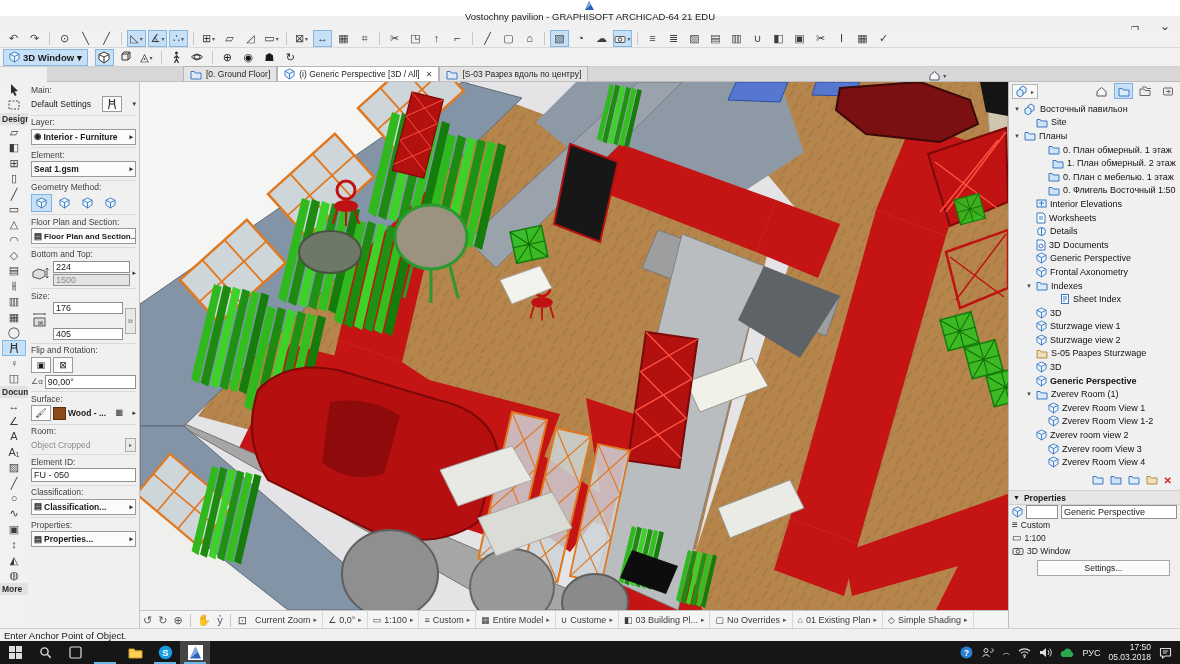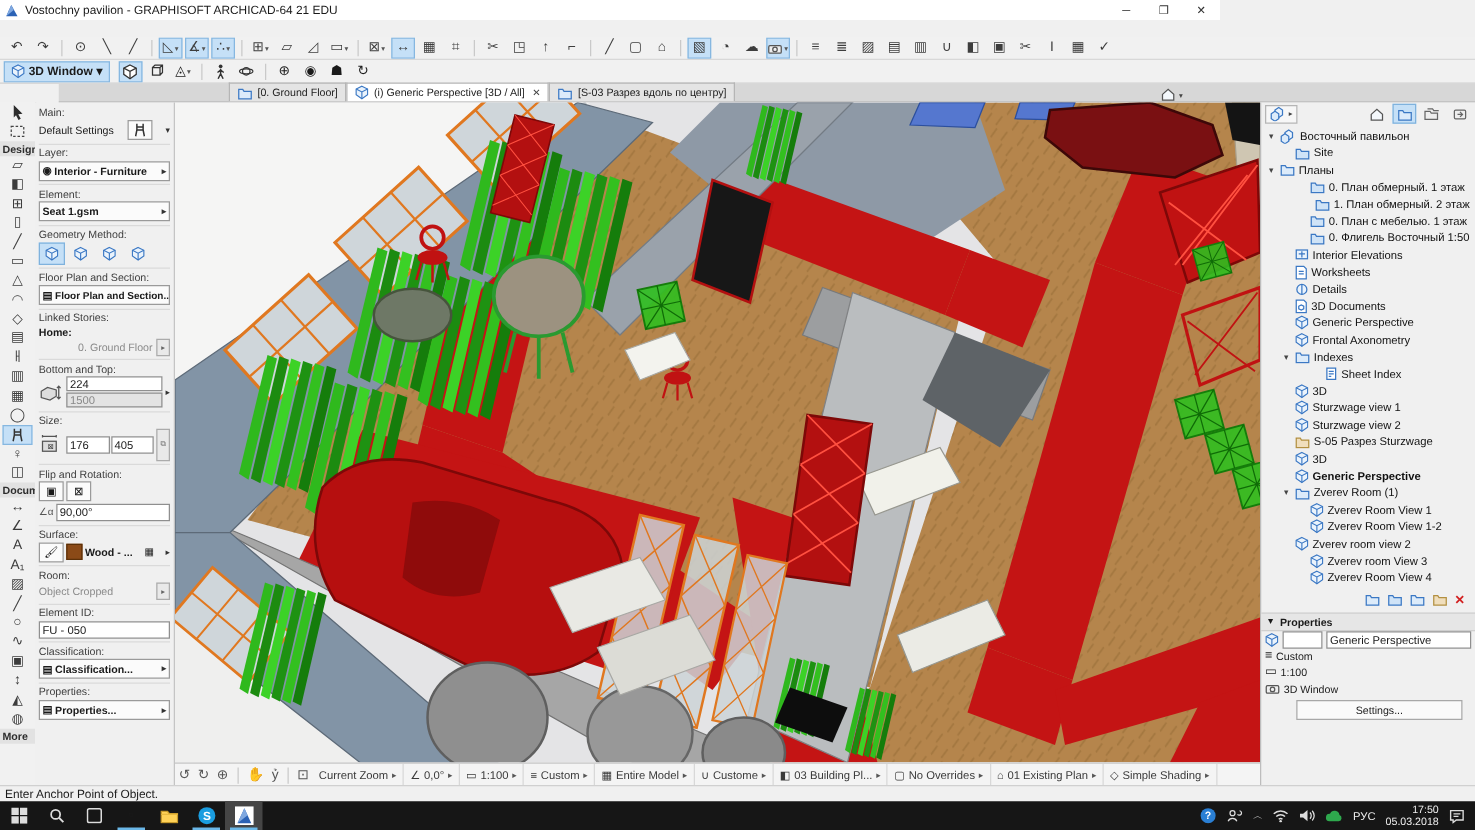--- a/index.html
+++ b/index.html
@@ -1,20 +1,20 @@
 <!DOCTYPE html>
 <html style="--c-parquet: #b5854c; --c-red: #c41414; --c-wallblue: #8294a6; --c-accent: #c5e0f7; --c-orange: #e07820; --c-green: #2fbf1f;"><head>
 <meta charset="utf-8">
 <style>
   html,body{margin:0;padding:0;background:#444;}
   #app{position:relative;width:1180px;height:664px;background:#f0f0f0;overflow:hidden;
        font-family:"Liberation Sans",sans-serif;color:#1a1a1a;-webkit-font-smoothing:antialiased;}
   .abs{position:absolute;}
   
-  .titlebar{left:0;top:0;width:976px;height:16px;background:#fff;display:flex;align-items:center;font-size:9.5px;}
+  .titlebar{left:0;top:0;width:1180px;height:16px;background:#fff;display:flex;align-items:center;font-size:9.5px;flex-direction:column;}
   .titlebar .appic{width:11px;height:11px;margin:0 5px 0 4px;}
   .winbtns{margin-left:auto;display:flex;height:16px;}
   .winbtn{width:30px;height:16px;display:flex;align-items:center;justify-content:center;font-size:9px;color:#333;}
   
   .menubar{left:0;top:16px;width:1180px;height:14px;background:#fff;display:flex;align-items:center;font-size:10px;padding-left:4px;box-sizing:border-box;}
   .mi{padding:0 8px;}
   
   .toolbar1{left:0;top:30px;width:1180px;height:18px;background:#f1f1f1;border-bottom:1px solid #d8d8d8;display:flex;align-items:center;font-size:11px;color:#3d3d3d;padding-left:3px;box-sizing:border-box;overflow:hidden;}
   .viewbar{left:0;top:48px;width:1180px;height:19px;background:#f1f1f1;border-bottom:1px solid #cfcfcf;display:flex;align-items:center;padding-left:3px;box-sizing:border-box;font-size:10px;overflow:hidden;}
   .tbi{min-width:17px;height:15px;display:flex;align-items:center;justify-content:center;border:1px solid transparent;margin:0 1px;position:relative;}
@@ -667,28 +667,20 @@
     </div>
     <div class="sec">
       <div class="slab">Floor Plan and Section:</div>
       <div class="wbtn">
         <span class="ic">▤</span>
         <span style="font-size:8px">Floor Plan and Section...</span>
 
       </div>
     </div>
     <div class="sec">
-      <div class="slab">Linked Stories:</div>
-      <div style="font-weight:bold">Home:</div>
-      <div class="row" style="justify-content:flex-end;gap:3px">
-        <span class="grayt">0. Ground Floor</span>
-        <span class="arbox">▸</span>
-      </div>
-    </div>
-    <div class="sec">
       <div class="slab">Bottom and Top:</div>
       <div class="row">
         <span class="ic" id="ib-height">
             <svg width="20" height="18" viewBox="0 0 20 18">
               <path d="M2 8l5-3 7 2v5l-5 3-7-2z" fill="#ddd" stroke="#555"></path>
               <path d="M16 4v10M14.5 5.5L16 4l1.5 1.5M14.5 12.5L16 14l1.5-1.5" fill="none" stroke="#555"></path>
             </svg>
           </span>
         <div style="flex:1;display:flex;flex-direction:column;gap:1px">
           <div class="fld">
@@ -704,21 +696,21 @@
     <div class="sec">
       <div class="slab">Size:</div>
       <div class="row">
         <span class="ic" id="ib-size">
             <svg width="20" height="18" viewBox="0 0 20 18">
               <rect x="3" y="6" width="11" height="8" fill="#ddd" stroke="#555"></rect>
               <path d="M3 2h11M3 1v2M14 1v2" stroke="#555"></path>
               <text x="7" y="12.5" font-size="6" fill="#333">⊠</text>
             </svg>
           </span>
-        <div style="flex:1;display:flex;flex-direction:row;gap:1px">
+        <div style="flex:1;display:flex;flex-direction:column;gap:14px">
           <div class="fld">
               <span>176</span>
             </div>
           <div class="fld">
               <span>405</span>
             </div>
         </div>
         <span class="arbox" style="height:24px">⧉</span>
       </div>
     </div>

